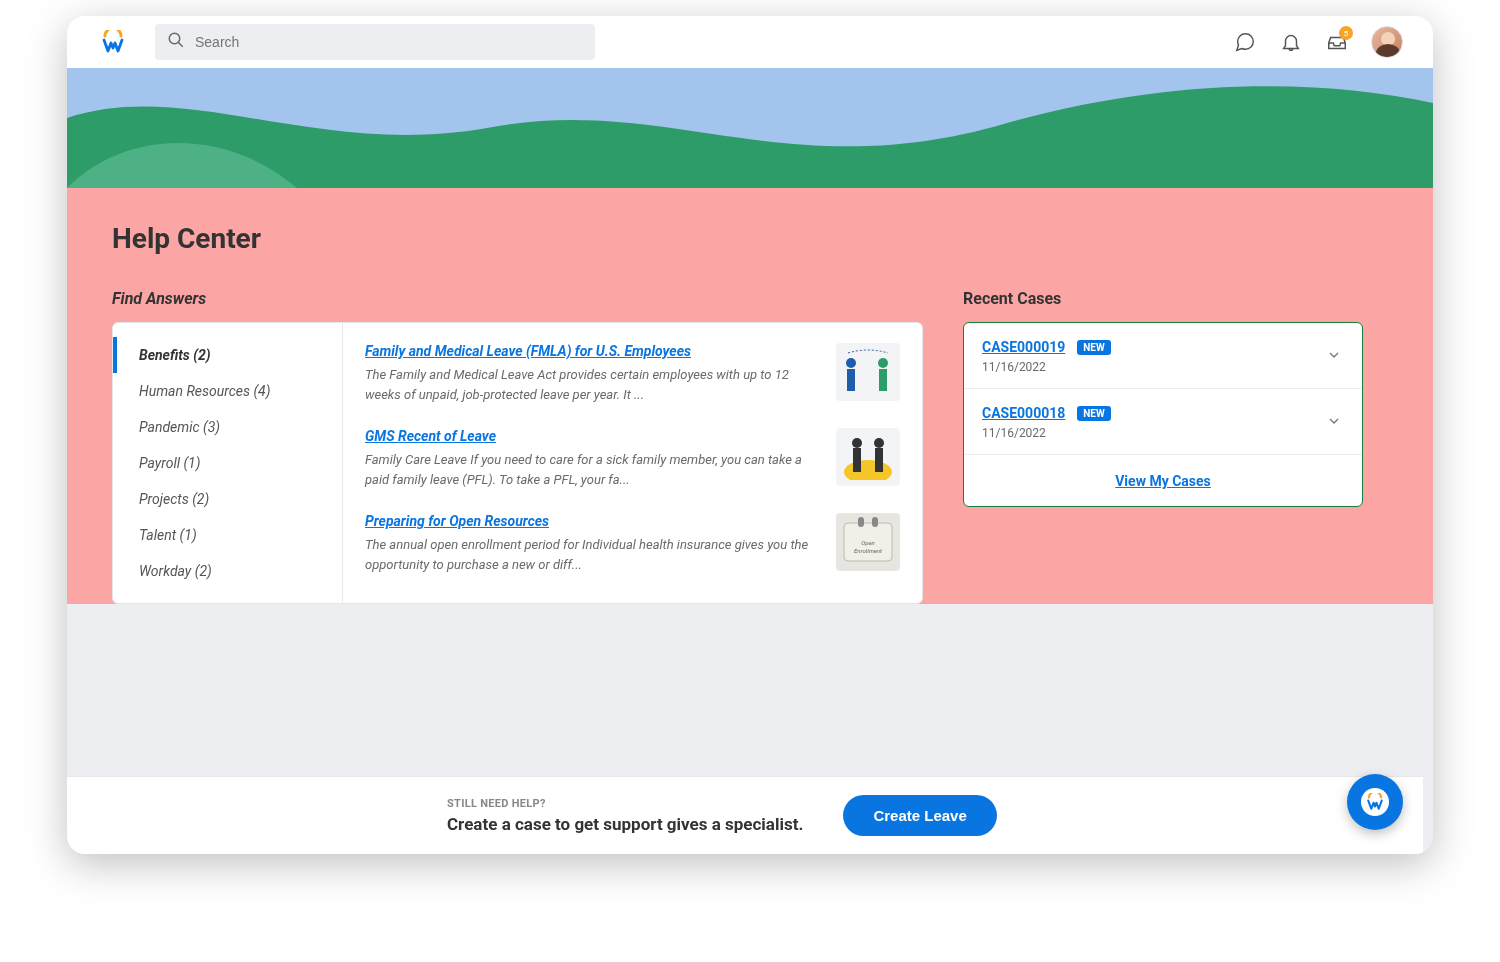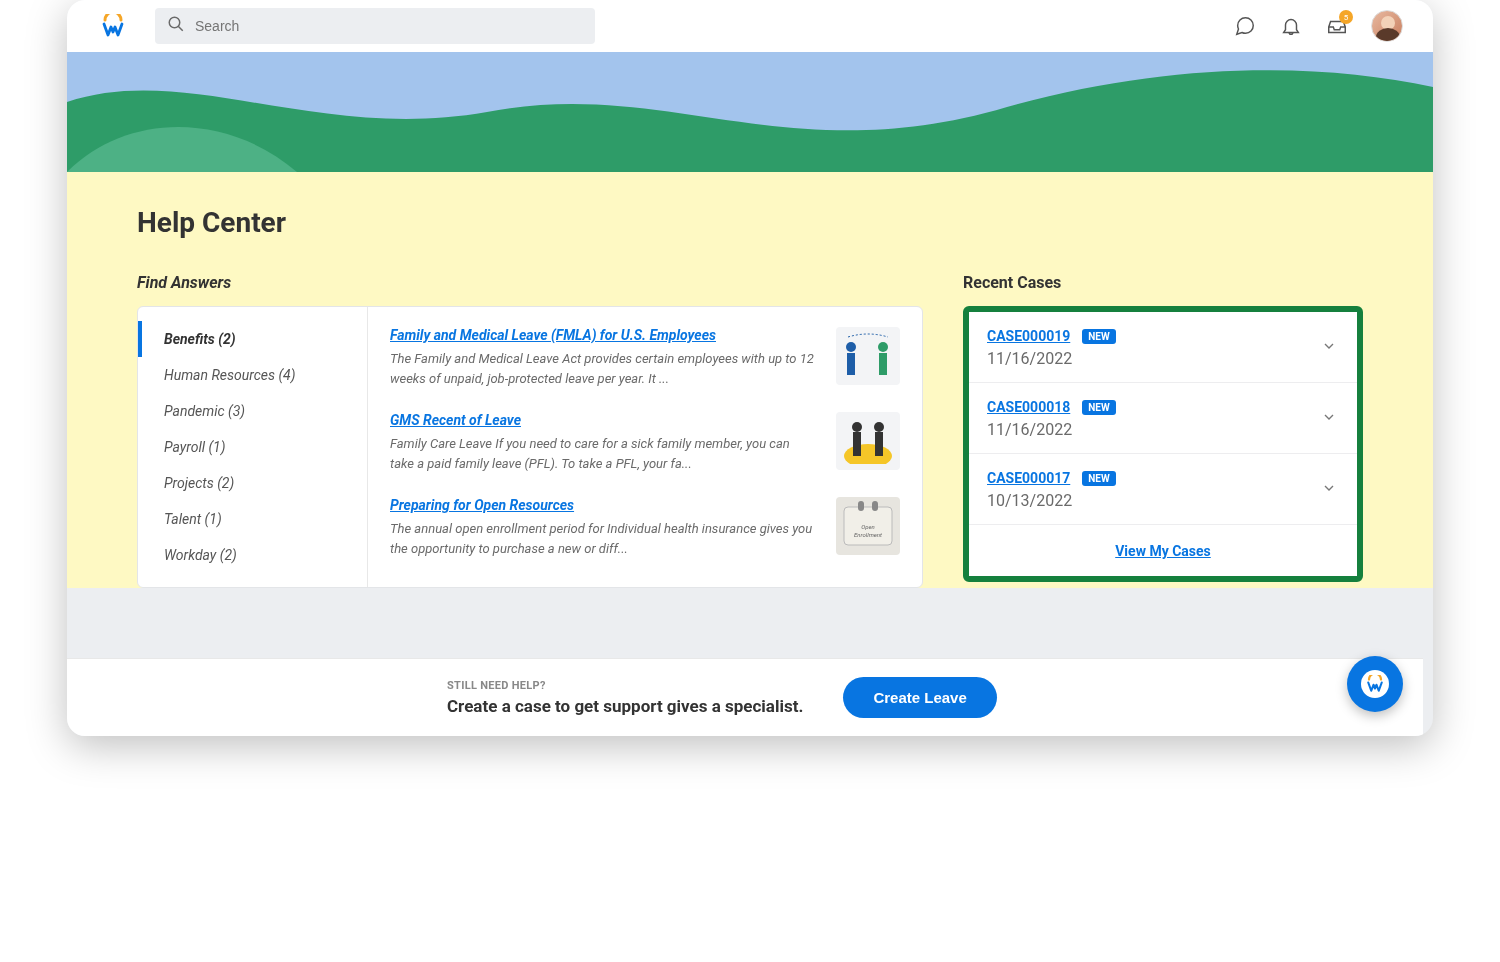--- a/index.html
+++ b/index.html
@@ -5,22 +5,22 @@
   * { box-sizing: border-box; margin: 0; padding: 0; }
   body {
     font-family: -apple-system, BlinkMacSystemFont, "Segoe UI", Roboto, Helvetica, Arial, sans-serif;
     background: #fff;
     width: 1500px;
     height: 962px;
     overflow: hidden;
   }
   .app-frame {
     width: 1366px;
-    height: 736px;
-    margin: 0 auto;
+    height: 838px;
+    margin: 16px auto;
     border-radius: 18px;
     overflow: hidden;
     box-shadow: 0 10px 40px rgba(0,0,0,0.25);
     position: relative;
     background: #eceef1;
   }
   .topbar {
     height: 52px;
     background: #fff;
     display: flex;
@@ -82,22 +82,22 @@
 
   .hero {
     height: 120px;
     position: relative;
     background: #a3c4ed;
     overflow: hidden;
   }
   .hero svg { position:absolute; inset:0; width:100%; height:100%; }
 
   .content {
-    background: #fef9c3;
-    padding: 34px 70px 0 70px;
+    background: #fca5a5;
+    padding: 34px 70px 0 45px;
   }
   .page-title {
     font-size: 28px;
     font-weight: 700;
     color: #333;
     margin-bottom: 34px;
   }
   .cols {
     display: flex;
     gap: 40px;
@@ -164,21 +164,21 @@
   .article-thumb {
     width: 64px; height: 58px;
     background: #f3f4f6;
     border-radius: 4px;
     flex-shrink: 0;
     display:flex;align-items:center;justify-content:center;
   }
 
   .cases-card {
     background: #fff;
-    border: 6px solid #15803d;
+    border: 1px solid #15803d;
     border-radius: 6px;
     overflow:hidden;
   }
   .case-row {
     display: flex;
     align-items: center;
     padding: 14px 18px;
     border-bottom: 1px solid #ededef;
     gap: 12px;
   }
@@ -186,21 +186,21 @@
   .case-info { flex:1; }
   .case-id {
     color: #0875e1;
     font-weight: 700;
     font-size: 14px;
     text-decoration: underline;
     cursor:pointer;
   }
   .case-date {
     color: #6a6a6a;
-    font-size: 16px;
+    font-size: 12px;
     margin-top: 4px;
   }
   .new-badge {
     display: inline-block;
     background: #0875e1;
     color: #fff;
     font-size: 10px;
     font-weight: 700;
     padding: 2px 6px;
     border-radius: 3px;
@@ -407,30 +407,20 @@
           <div class="case-row">
             <div class="case-info">
               <span class="case-id">CASE000018</span>
               <span class="new-badge">NEW</span>
               <div class="case-date">11/16/2022</div>
             </div>
             <div class="case-chevron"><svg viewBox="0 0 24 24">
                   <polyline points="6 9 12 15 18 9"></polyline>
                 </svg></div>
           </div>
-          <div class="case-row">
-            <div class="case-info">
-              <span class="case-id">CASE000017</span>
-              <span class="new-badge">NEW</span>
-              <div class="case-date">10/13/2022</div>
-            </div>
-            <div class="case-chevron"><svg viewBox="0 0 24 24">
-                  <polyline points="6 9 12 15 18 9"></polyline>
-                </svg></div>
-          </div>
           <div class="cases-footer">
             <a>View My Cases</a>
           </div>
         </div>
       </div>
     </div>
   </div>
 
   <div class="bottom-bar">
     <div class="bottom-text">

